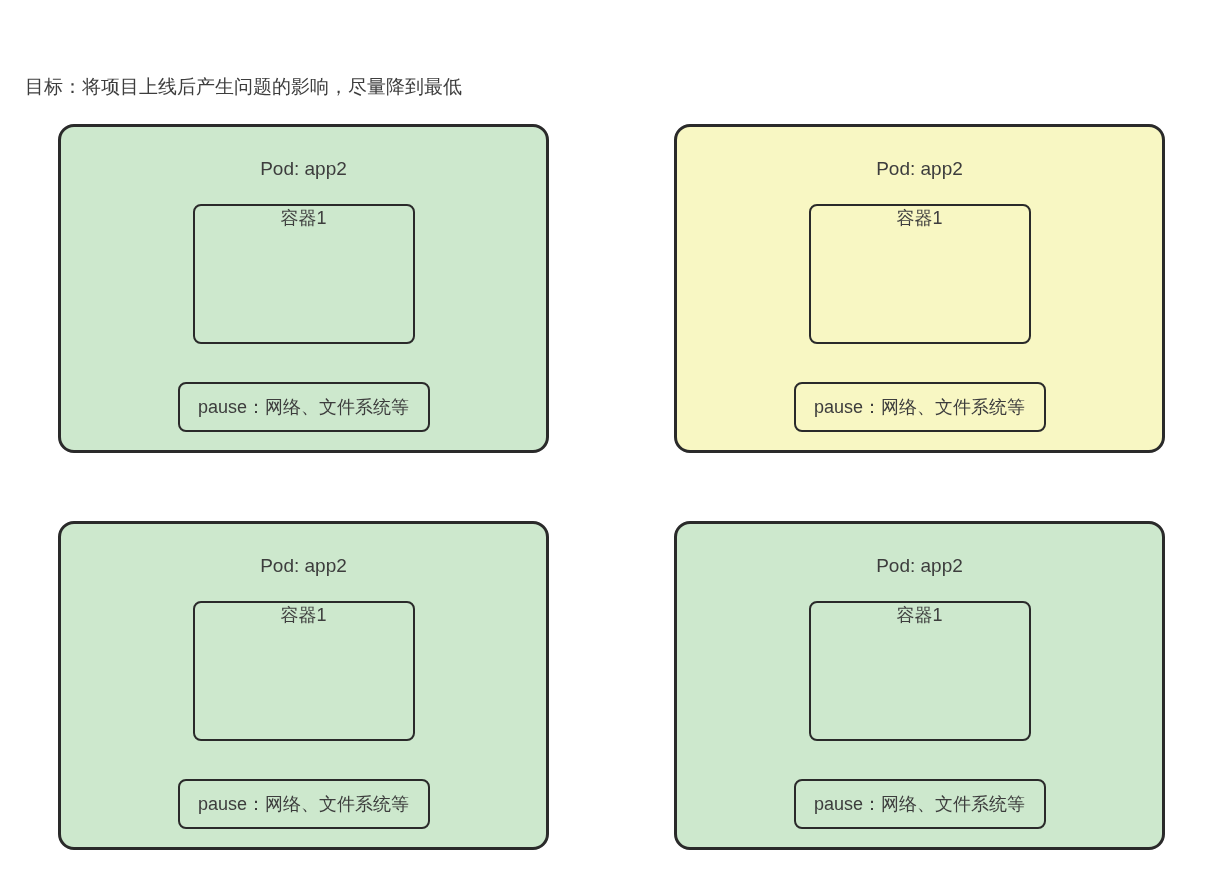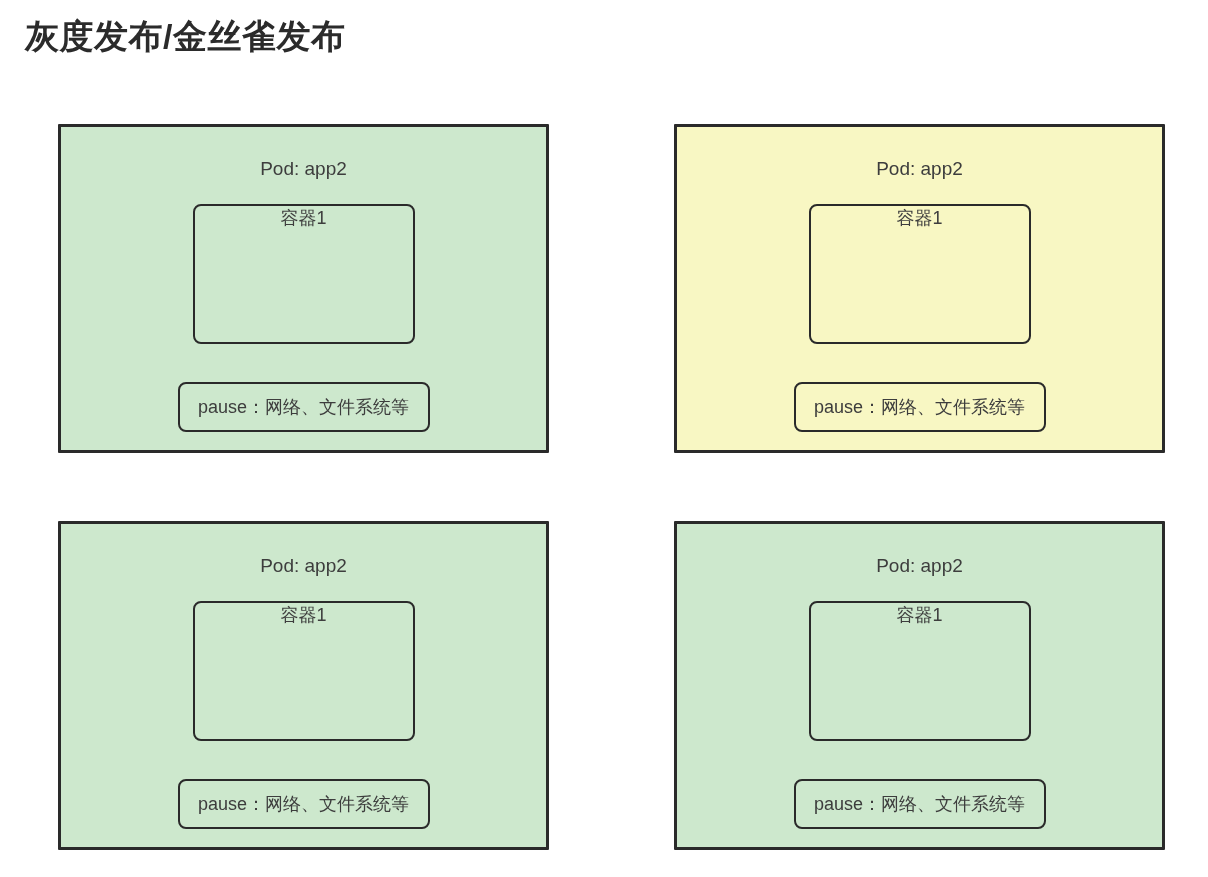--- a/index.html
+++ b/index.html
@@ -33,21 +33,21 @@
     font-size: 19px;
     color: var(--text-dark, #3d3d3d);
     white-space: nowrap;
   }
   .pod {
     position: absolute;
     width: 491px;
     height: 329px;
     box-sizing: border-box;
     border: 3px solid var(--border-dark, #2a2a2a);
-    border-radius: 1px;
+    border-radius: 16px;
     display: flex;
     flex-direction: column;
     align-items: center;
   }
   .pod[data-variant="green"]  { background: var(--pod-green, #cde8cd); }
   .pod[data-variant="yellow"] { background: var(--pod-yellow, #f8f7c3); }
   .pod-1 { left: 58px;  top: 124px; }
   .pod-2 { left: 674px; top: 124px; }
   .pod-3 { left: 58px;  top: 521px; }
   .pod-4 { left: 674px; top: 521px; }
@@ -87,21 +87,21 @@
     color: var(--text-dark, #3d3d3d);
     background: transparent;
     white-space: nowrap;
   }
 </style>
 </head>
 <body>
 
 <div class="page">
 
-  <h1 class="title">灰度发布/金丝雀发布</h1>
+  <div class="subtitle">目标：将项目上线后产生问题的影响，尽量降到最低</div>
 
   <div class="pod pod-1" data-variant="green">
     <div class="pod-title">Pod: app2</div>
     <div class="container-box">
       <span>容器1</span>
     </div>
     <div class="pause-box">
       <span>pause：网络、文件系统等</span>
     </div>
   </div>

